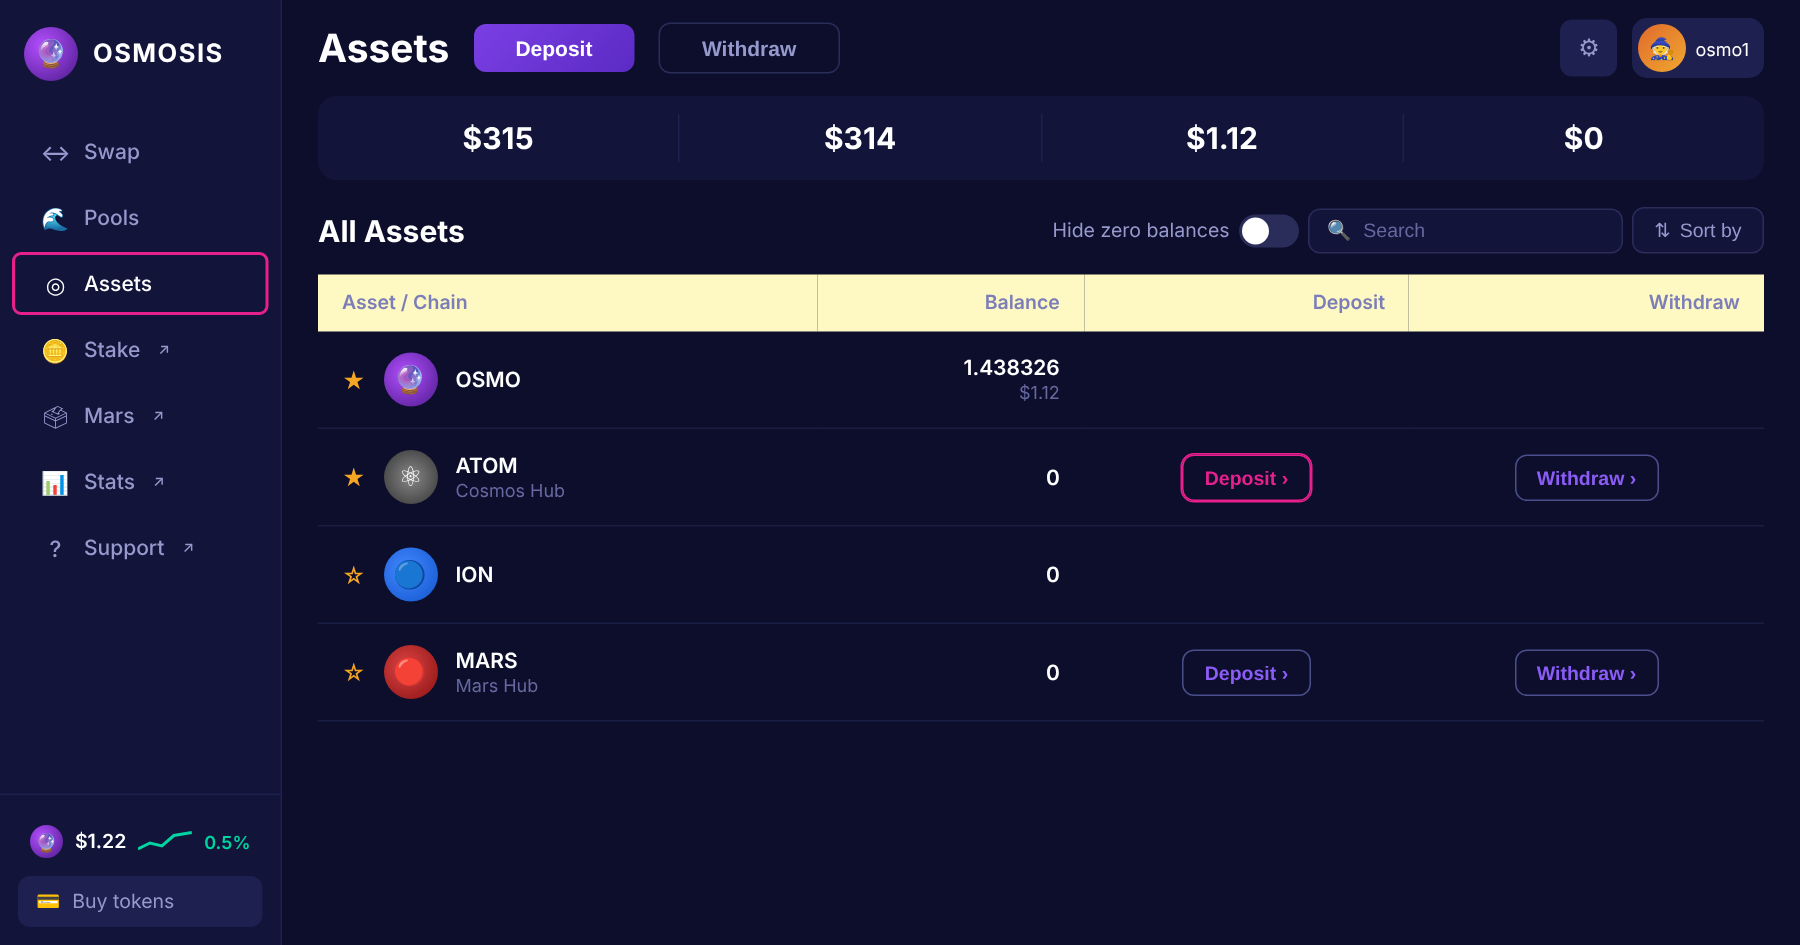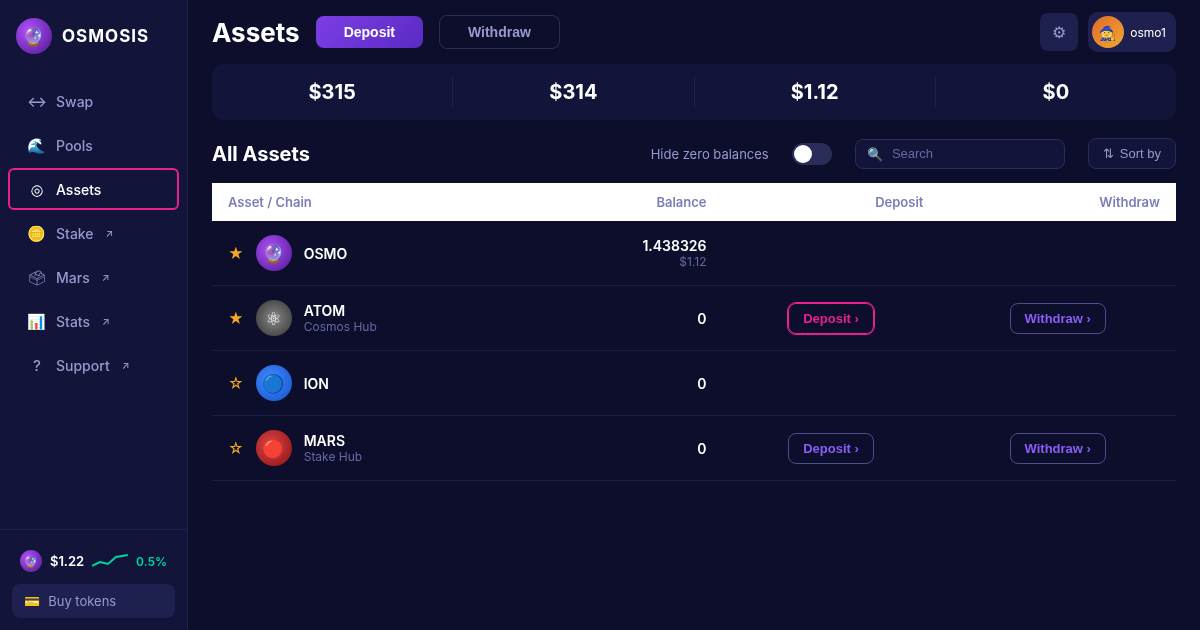--- a/index.html
+++ b/index.html
@@ -241,21 +241,21 @@
     .all-assets-title {
       color: #fff;
       font-size: 20px;
       font-weight: 700;
       text-align: right;
     }
 
     .all-assets-controls {
       display: flex;
       align-items: center;
-      gap: 23px;
+      gap: 6px;
     }
 
     .hide-zero-label {
       color: #9699cc;
       font-size: 13px;
     }
 
     .toggle-switch {
       width: 40px;
       height: 22px;
@@ -310,21 +310,21 @@
       cursor: pointer;
     }
 
     
     .assets-table {
       width: 100%;
       border-collapse: collapse;
     }
 
     .assets-table thead tr {
-      background: #ffffff;
+      background: #fef9c3;
       border-radius: 8px;
       margin-top: 20px;
     }
 
     .assets-table thead th {
       padding: 11px 16px;
       text-align: left;
       color: #7b7eb8;
       font-size: 13px;
       font-weight: 600;
@@ -585,21 +585,21 @@
             <td class="deposit-col"></td>
             <td class="withdraw-col"></td>
           </tr>
           <tr>
             <td>
       <div class="asset-cell">
         <span class="star-icon">☆</span>
         <div class="asset-logo mars-logo">🔴</div>
         <div>
           <div class="asset-name">MARS</div>
-          <div class="asset-chain">Stake Hub</div>
+          <div class="asset-chain">Mars Hub</div>
         </div>
       </div>
             </td>
             <td class="balance-cell">
       <div class="balance-amount">0</div>
       </td>
             <td class="deposit-col"><button class="action-btn">Deposit ›</button></td>
             <td class="withdraw-col"><button class="action-btn">Withdraw ›</button></td>
           </tr>
         </tbody>

